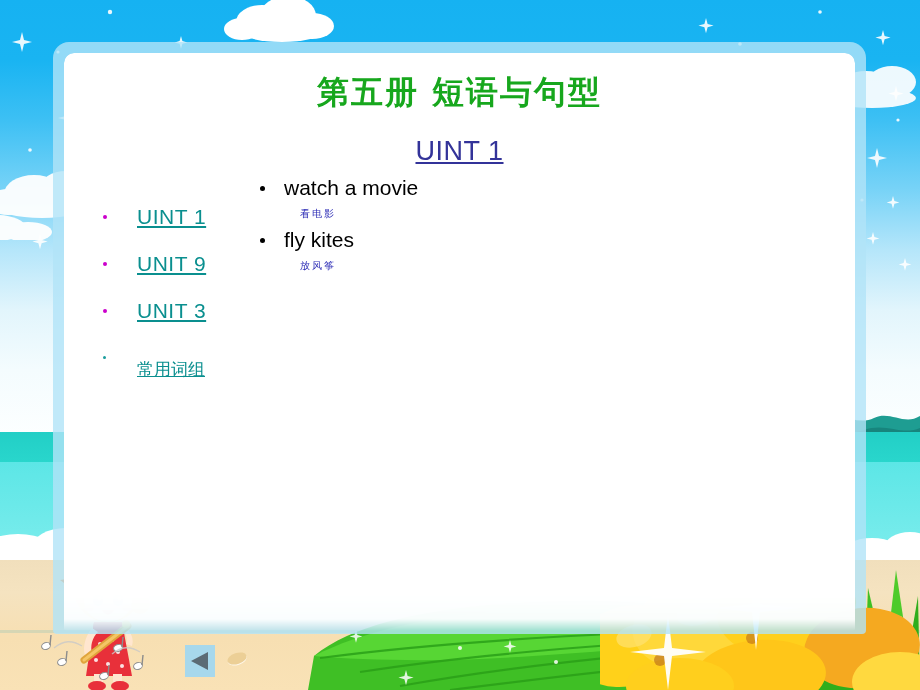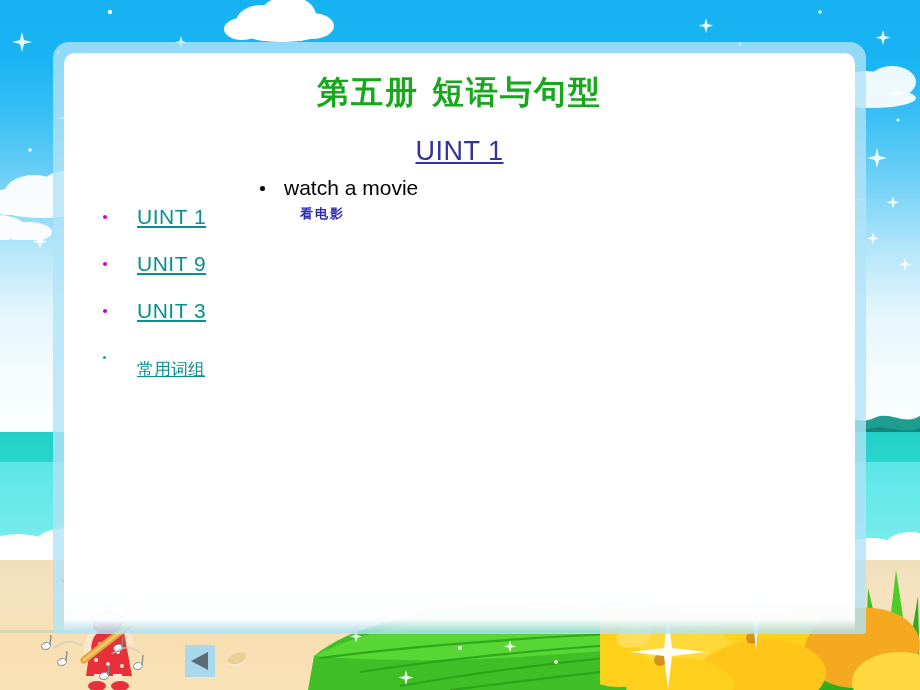--- a/index.html
+++ b/index.html
@@ -188,22 +188,22 @@
     border-radius: 50%;
   }
   .phrase-en {
     font-family: "Liberation Sans", sans-serif;
     font-size: 21px;
     color: #000000;
     line-height: 26px;
   }
   .phrase-cn {
     font-family: "DejaVu Serif", "Liberation Serif", serif;
-    font-size: 13px;
-    font-weight: bold;
+    font-size: 10px;
+    font-weight: normal;
     color: #2b2bb5;
     line-height: 26px;
     padding-left: 60px;
     letter-spacing: 2px;
   }
 
   
   .back-btn {
     position: absolute;
     left: 185px; top: 645px;
@@ -481,20 +481,25 @@
 
     <ul class="phrases">
       <li>
         <div class="phrase-row">
           <span class="bdot"></span>
           <span class="phrase-en">watch a movie</span>
         </div>
         <div class="phrase-cn">看电影</div>
       </li>
       <li>
+        <div class="phrase-row">
+          <span class="bdot"></span>
+          <span class="phrase-en">fly kites</span>
+        </div>
+        <div class="phrase-cn">放风筝</div>
       </li>
     </ul>
 
   </div>
 
   <div class="back-btn">
     <span class="tri"></span>
   </div>
   <div class="pebble"></div>
 

